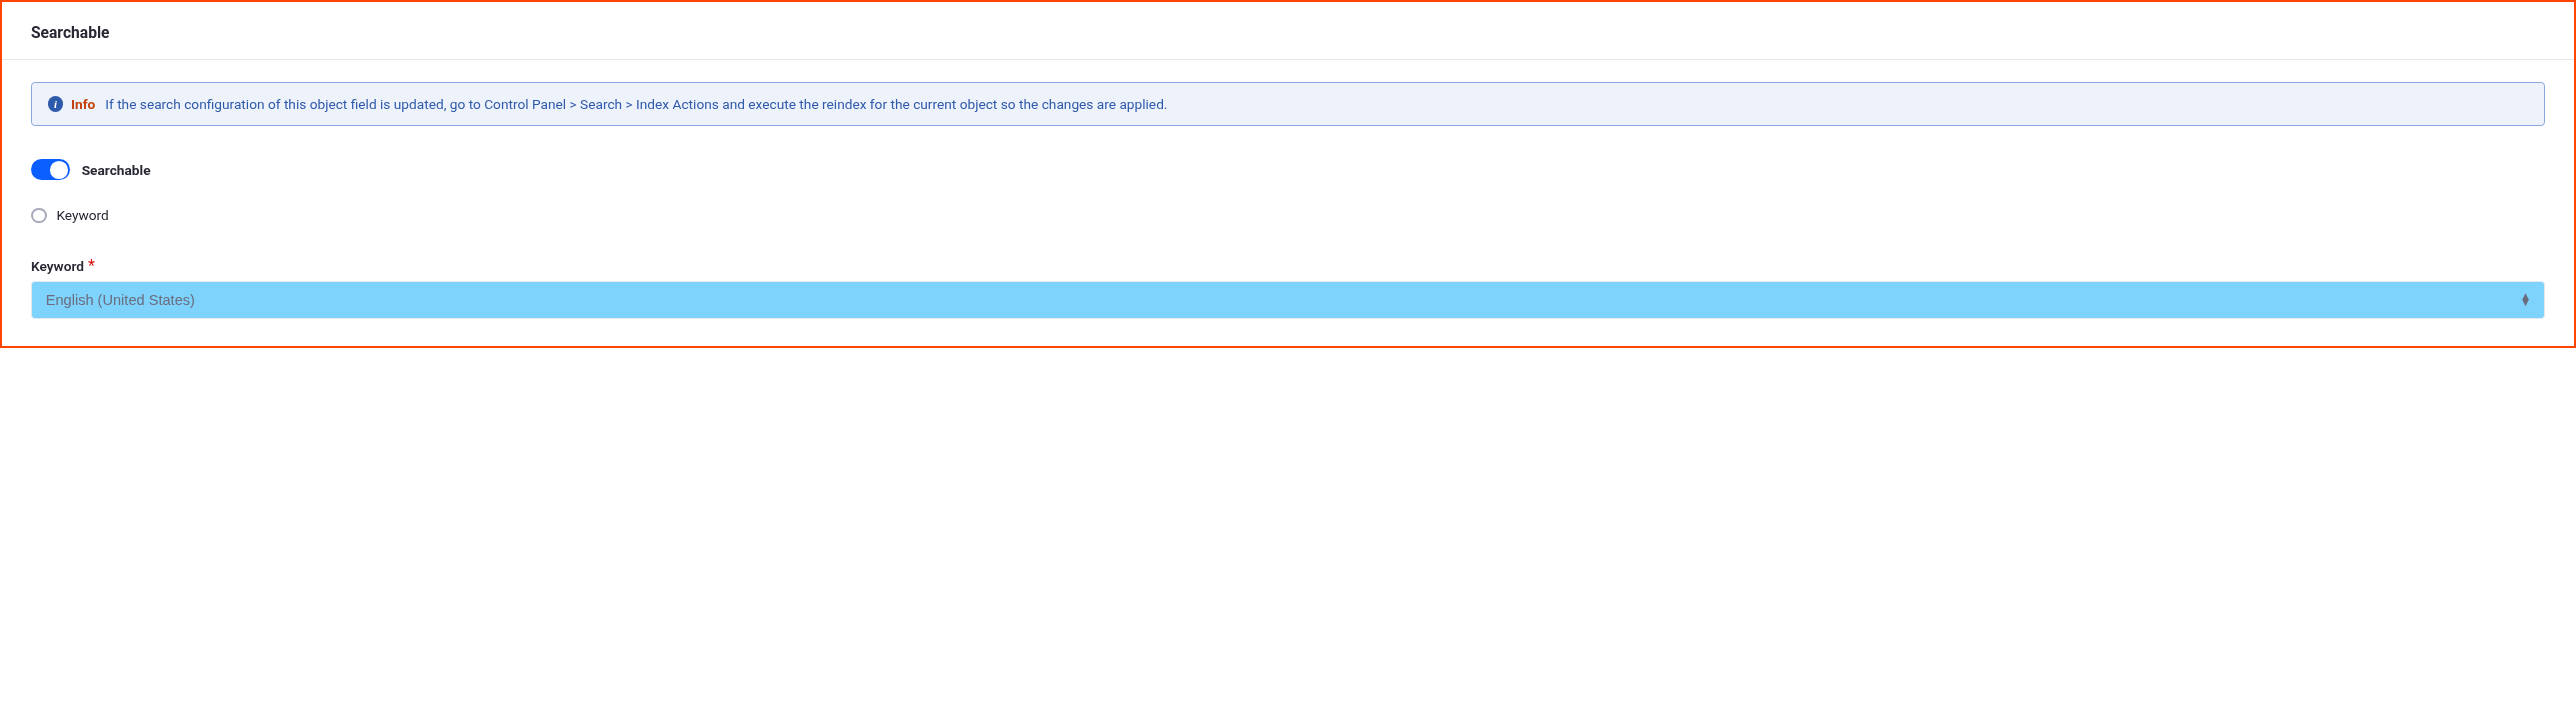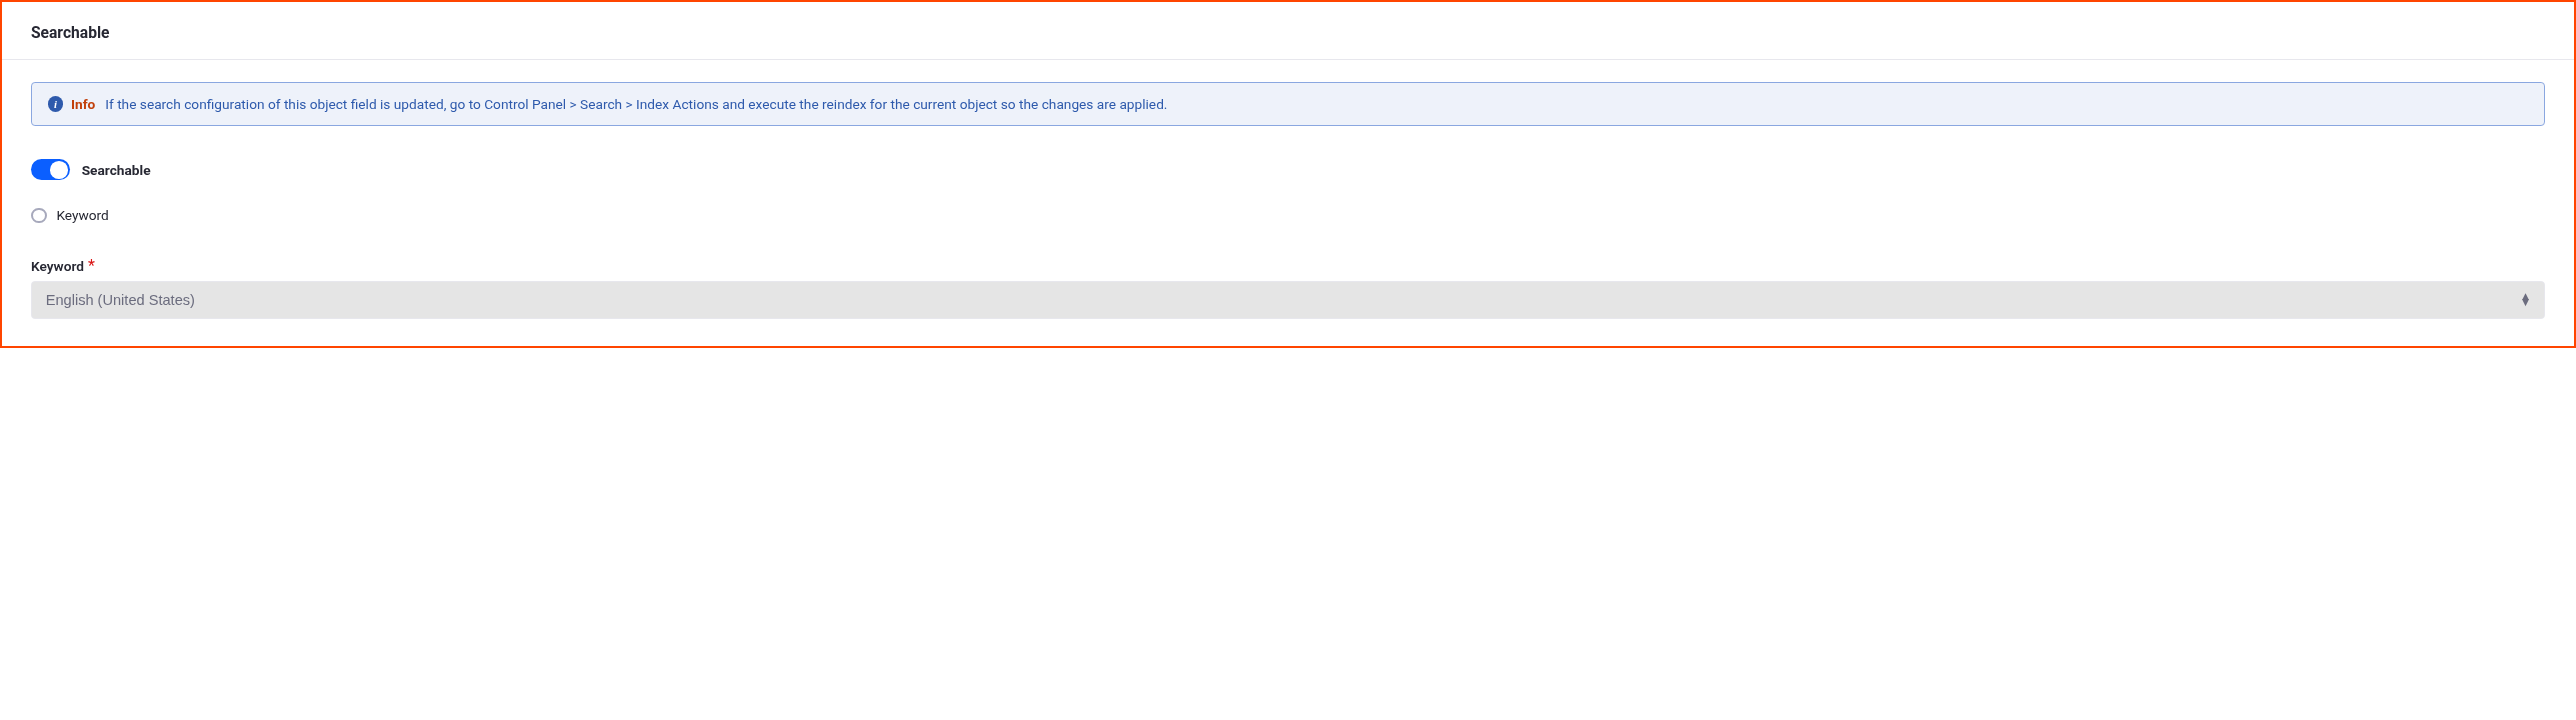--- a/index.html
+++ b/index.html
@@ -144,21 +144,21 @@
     .select-wrapper {
       position: relative;
     }
     .select-input {
       width: 100%;
       padding: 9.8px 13.7px;
       border: 1px solid #e7e7ed;
       border-radius: 3.9px;
       font-size: 14.6px;
       color: #6b6c7e;
-      background: #e5e5e5;
+      background: #7dd3fc;
       appearance: none;
       cursor: pointer;
     }
     .select-caret {
       position: absolute;
       right: 13.7px;
       top: 50%;
       transform: translateY(-50%);
       color: #6b6c7e;
       font-size: 11.7px;

